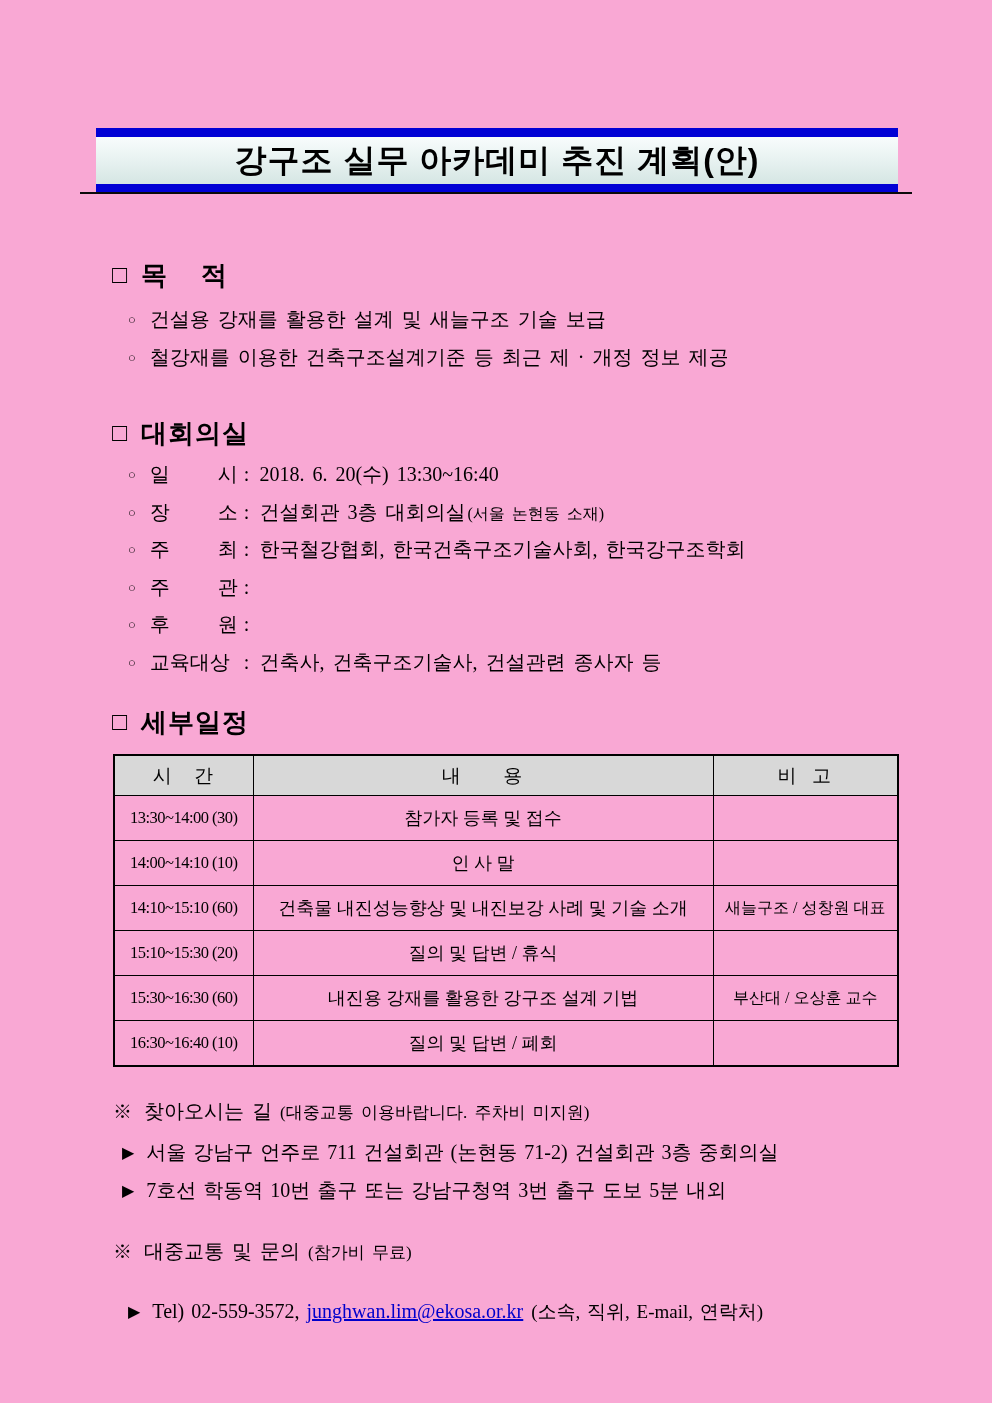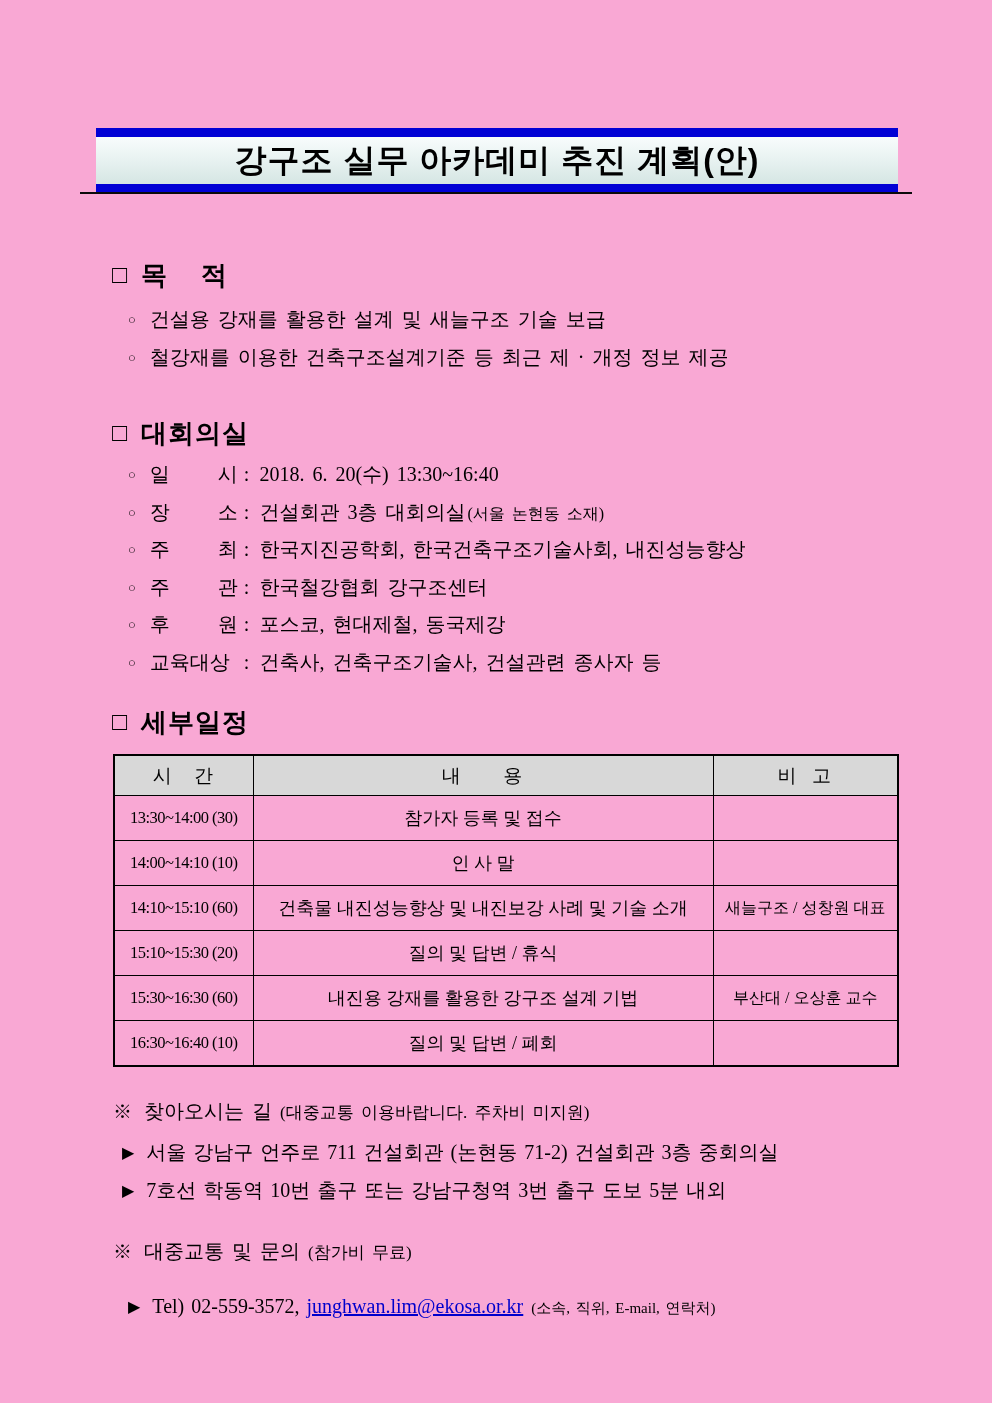--- a/index.html
+++ b/index.html
@@ -51,21 +51,21 @@
   table.sched td{height:44px;margin-top:12px;}
   td.time{font-size:16.5px;letter-spacing:-0.5px;white-space:nowrap;}
   td.note{font-size:16px;}
   
   .refline{position:absolute;display:flex;align-items:baseline;font-size:20px;word-spacing:3px;white-space:pre;}
   .refline .ref{margin-right:12px;font-size:19px;}
   .refline .hn{font-size:17px;margin-left:8px;}
   .triline{position:absolute;display:flex;align-items:baseline;font-size:20px;word-spacing:2px;white-space:pre;}
   .triline .tri{font-size:16px;margin-right:12px;transform:translateY(-1px);}
   a.email{color:#0000cc;text-decoration:underline;cursor:pointer;}
-  .tel-note{font-size:15px;margin-left:8px;margin-top:19px;}
+  .tel-note{font-size:19px;margin-left:8px;margin-top:19px;}
 </style>
 </head>
 <body>
 
 <div class="page">
 
   <div class="banner">
     <div class="bar top"></div>
     <div class="body">
       <span class="title">강구조 실무 아카데미 추진 계획(안)</span>
@@ -101,33 +101,31 @@
     <span class="o">○</span>
     <span class="label">장      소</span>
     <span class="colon">:</span>
     <span>건설회관 3층 대회의실</span>
     <span class="small-note">(서울 논현동 소재)</span>
   </div>
   <div class="line" style="left:128px;top:536px;">
     <span class="o">○</span>
     <span class="label">주      최</span>
     <span class="colon">:</span>
-    <span>한국지진공학회, 한국건축구조기술사회, 내진성능향상</span>
+    <span>한국철강협회, 한국건축구조기술사회, 한국강구조학회</span>
   </div>
   <div class="line" style="left:128px;top:574px;">
     <span class="o">○</span>
     <span class="label">주      관</span>
     <span class="colon">:</span>
-    <span>한국철강협회 강구조센터</span>
   </div>
   <div class="line" style="left:128px;top:611px;">
     <span class="o">○</span>
     <span class="label">후      원</span>
     <span class="colon">:</span>
-    <span>포스코, 현대제철, 동국제강</span>
   </div>
   <div class="line" style="left:128px;top:649px;">
     <span class="o">○</span>
     <span class="label">교육대상</span>
     <span class="colon">:</span>
     <span>건축사, 건축구조기술사, 건설관련 종사자 등</span>
   </div>
 
   <div class="sec" style="left:112px;top:705px;">
     <span class="box">□</span>

